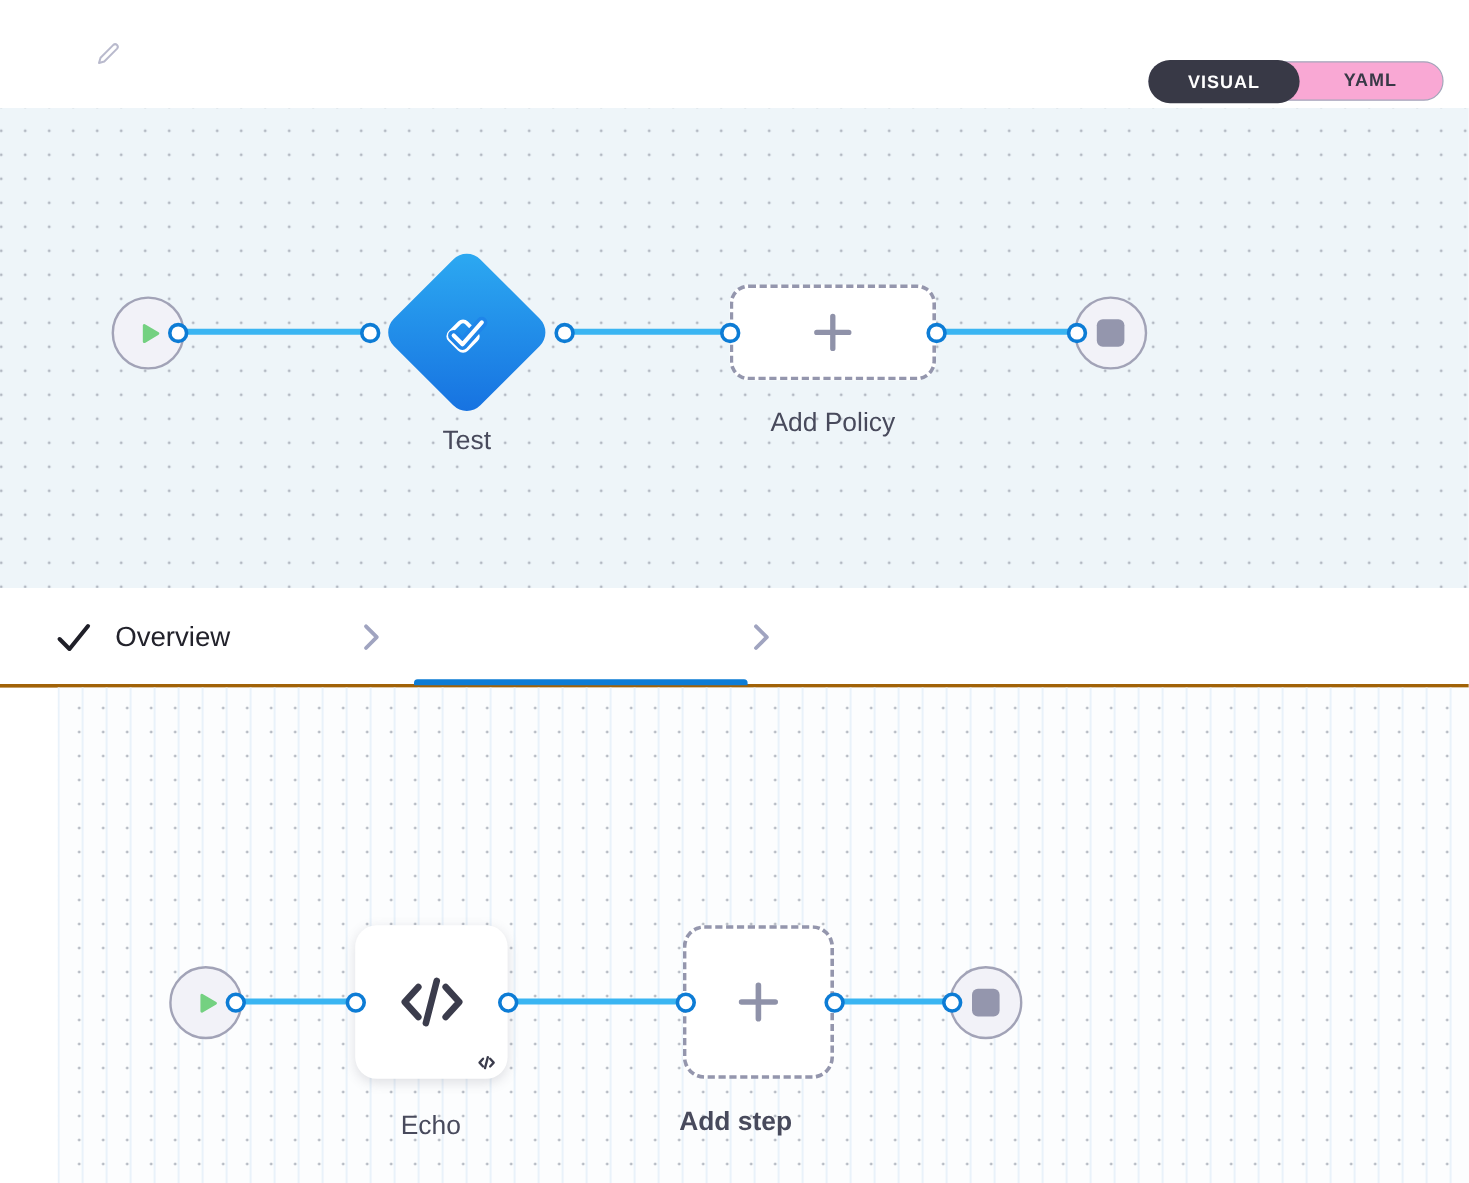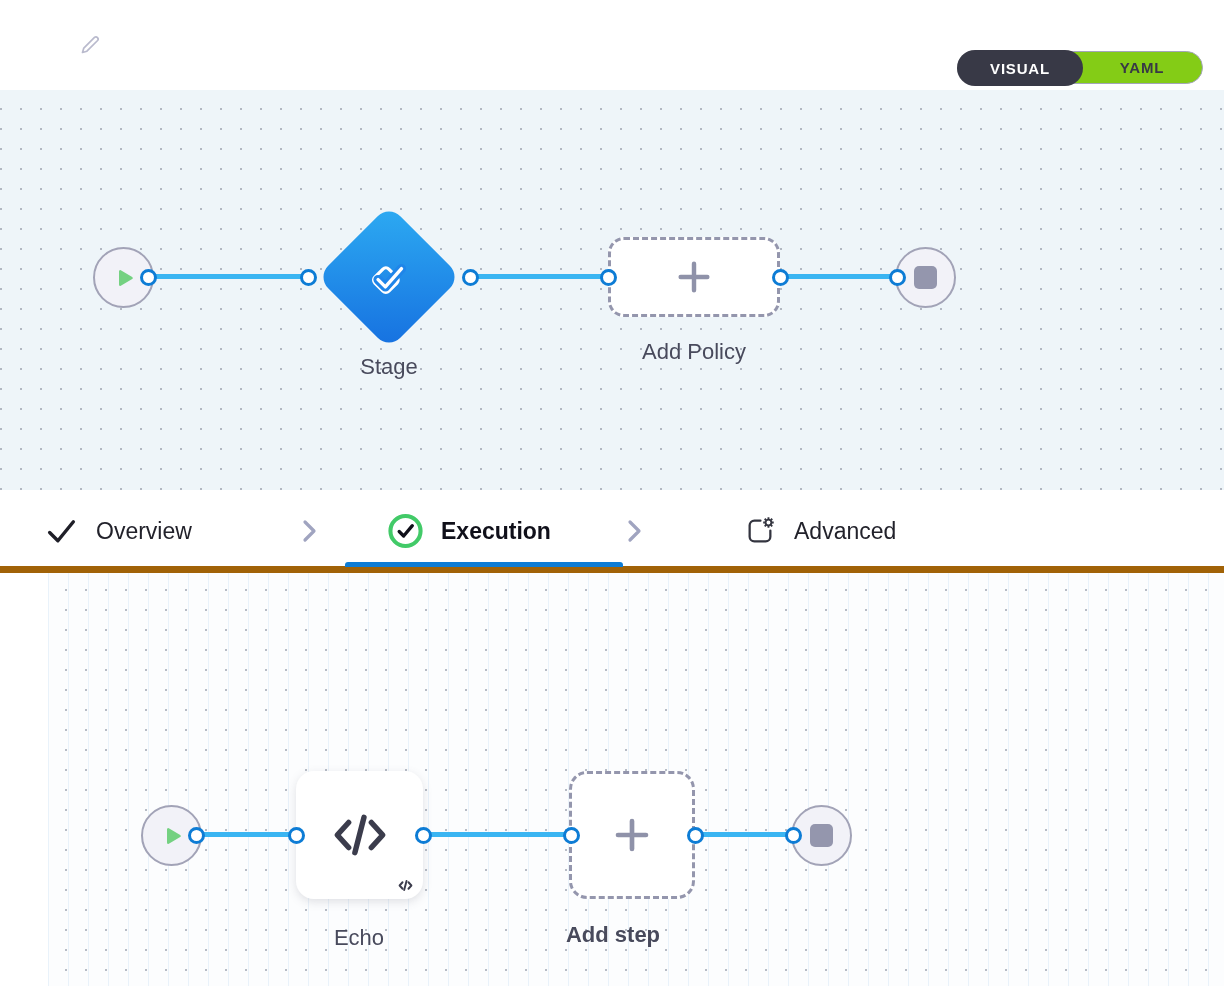--- a/index.html
+++ b/index.html
@@ -4,21 +4,21 @@
 <style>
   * { margin:0; padding:0; box-sizing:border-box; }
   html,body { width:1224px; height:986px; overflow:hidden; }
   body { font-family:"Liberation Sans","DejaVu Sans",sans-serif; background:#fff; }
   .app { position:relative; width:1224px; height:986px; }
 
   
   .header { position:relative; height:90px; background:#ffffff; display:flex; align-items:center; padding:0 21px 0 42px; }
   .page-title { font-size:33px; font-weight:700; color:#36374a; letter-spacing:0.2px; }
   .edit-pencil { margin-left:36px; width:24px; height:24px; color:#b9bacd; display:flex; align-items:center; }
-  .toggle { position:relative; margin-left:auto; width:246px; height:33px; background:#84cc16; border:1.5px solid #a3a5ba; border-radius:17px; cursor:pointer;margin-top:44px; }
+  .toggle { position:relative; margin-left:auto; width:246px; height:33px; background:#f9a8d4; border:1.5px solid #a3a5ba; border-radius:17px; cursor:pointer;margin-top:44px; }
   .toggle-seg { position:absolute; top:0; height:100%; display:flex; align-items:center; justify-content:center; font-size:15px; font-weight:700; letter-spacing:0.8px; }
   .toggle-visual { left:-1px; top:-1.5px; width:126px; height:36px; background:#383946; color:#ffffff; border-radius:18px; z-index:2; }
   .toggle-yaml { right:0; width:120px; color:#383946; }
 
   
   .canvas { position:relative; width:1224px; }
   .stage-canvas {
     height:400px;
     background-color:#eef5f9;
     background-image:radial-gradient(circle,#b2b8c2 1.1px, transparent 1.4px);
@@ -48,21 +48,21 @@
   .dashed-node { position:absolute; background:#ffffff; border:3px dashed #9496ad; display:flex; align-items:center; justify-content:center; z-index:2; cursor:pointer; }
   .add-stage-node { left:608px; top:147px; width:172px; height:80px; border-radius:16px; }
   .add-step-node { left:521px; top:198px; width:126px; height:128px; border-radius:18px; }
 
   .step-card { position:absolute; left:248px; top:198px; width:127px; height:128px; border-radius:18px; background:#ffffff; box-shadow:0 3px 10px rgba(96,97,112,0.18); display:flex; align-items:center; justify-content:center; z-index:2; cursor:pointer; }
   .step-card .mini-badge { position:absolute; right:9px; bottom:7px; display:flex; }
 
   .node-label { position:absolute; font-size:22px; color:#484a5c; text-align:center; z-index:2; }
 
   
-  .tabbar { position:relative; height:83px; background:#ffffff; border-bottom:7px solid #a16207; }
+  .tabbar { position:relative; height:83px; background:#ffffff; border-bottom:3px solid #a16207; }
   .tab { position:absolute; top:41px; transform:translateY(-50%); display:flex; align-items:center; gap:18px; cursor:pointer; }
   .tab-label { font-size:23px; color:#22222b; }
   .tab.active .tab-label { font-weight:700; color:#10101a; }
   .tab-sep { position:absolute; top:41px; transform:translateY(-50%); display:flex; }
   .tab-underline { position:absolute; left:345px; bottom:-1px; width:278px; height:5px; background:#0d7cd5; border-radius:3px 3px 0 0; }
 
   .icon { display:flex; align-items:center; justify-content:center; }
 </style>
 </head>
 <body>
@@ -99,21 +99,21 @@
       <div class="upright">
         <span class="icon">
           <svg width="50" height="50" viewBox="0 0 48 48" fill="none">
             <rect x="11.5" y="17.5" width="19" height="19" rx="4" transform="rotate(-45 21 27)" stroke="#ffffff" stroke-width="3.1"></rect>
             <path d="M13.5 26.5l7 7L36 16" stroke="#1f85e9" stroke-width="9" fill="none" stroke-linecap="round" stroke-linejoin="round"></path>
             <path d="M13.5 26.5l7 7L36 16" stroke="#ffffff" stroke-width="3.3" fill="none" stroke-linecap="round" stroke-linejoin="round"></path>
           </svg>
         </span>
       </div>
     </div>
-    <div class="node-label" style="left:329px; top:264px; width:120px;">Stage</div>
+    <div class="node-label" style="left:329px; top:264px; width:120px;">Test</div>
 
     <div class="dashed-node add-stage-node">
       <span class="icon">
         <svg width="40" height="40" viewBox="0 0 36 36" stroke="#8f92a9" stroke-width="4" stroke-linecap="round">
             <path d="M18 6v24M6 18h24"></path>
           </svg>
       </span>
     </div>
     <div class="node-label" style="left:624px; top:249px; width:140px;">Add Policy</div>
 
@@ -138,48 +138,27 @@
       </span>
       <span class="tab-label">Overview</span>
     </div>
 
     <span class="tab-sep" style="left:297px;">
       <svg width="24" height="26" viewBox="0 0 24 26" fill="none" stroke="#a0a4c0" stroke-width="3.2" stroke-linecap="round" stroke-linejoin="round">
           <path d="M8 4l9 9-9 9"></path>
         </svg>
     </span>
 
-    <div class="tab active" style="left:388px;">
-      <span class="icon">
-        <svg width="35" height="35" viewBox="0 0 36 36">
-            <circle cx="18" cy="18" r="15.5" fill="#ffffff" stroke="#42ca68" stroke-width="4.2"></circle>
-            <path d="M11.5 18.5l4.6 4.6L25 12.5" stroke="#10101a" stroke-width="3.4" fill="none" stroke-linecap="round" stroke-linejoin="round"></path>
-          </svg>
-      </span>
-      <span class="tab-label">Execution</span>
-    </div>
 
     <span class="tab-sep" style="left:622px;">
       <svg width="24" height="26" viewBox="0 0 24 26" fill="none" stroke="#a0a4c0" stroke-width="3.2" stroke-linecap="round" stroke-linejoin="round">
           <path d="M8 4l9 9-9 9"></path>
         </svg>
     </span>
 
-    <div class="tab" style="left:744px;">
-      <span class="icon">
-        <svg width="32" height="32" viewBox="0 0 34 34" fill="none" stroke="#33343f" stroke-width="2.4">
-          <path d="M28 16.5V23a5 5 0 0 1-5 5H11a5 5 0 0 1-5-5V11a5 5 0 0 1 5-5h6.5" stroke-linecap="round"></path>
-          <g stroke-width="2">
-            <circle cx="26" cy="8" r="3.1"></circle>
-            <path d="M29.8 8h1.8M28.7 10.7l1.3 1.3M26 11.8v1.8M23.3 10.7L22 12M22.2 8h-1.8M23.3 5.3L22 4M26 4.2V2.4M28.7 5.3L30 4"></path>
-          </g>
-        </svg>
-      </span>
-      <span class="tab-label">Advanced</span>
-    </div>
 
     <div class="tab-underline"></div>
   </nav>
 
   <section class="canvas step-canvas">
 
     <div class="edge" style="left:148px; top:259px; width:100px;"></div>
     <div class="edge" style="left:375px; top:259px; width:148px;"></div>
     <div class="edge" style="left:647px; top:259px; width:98px;"></div>
 

